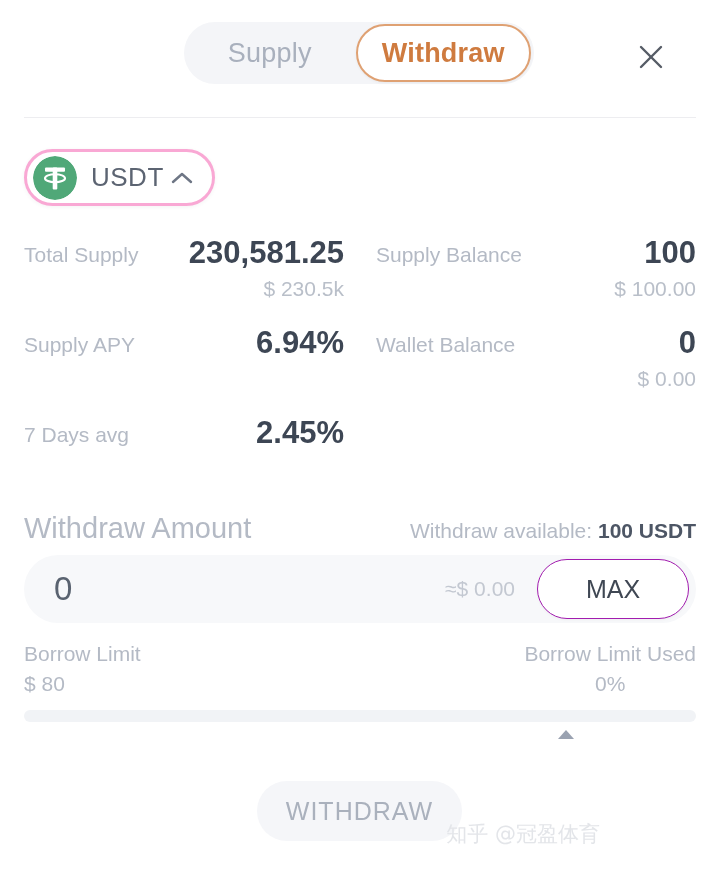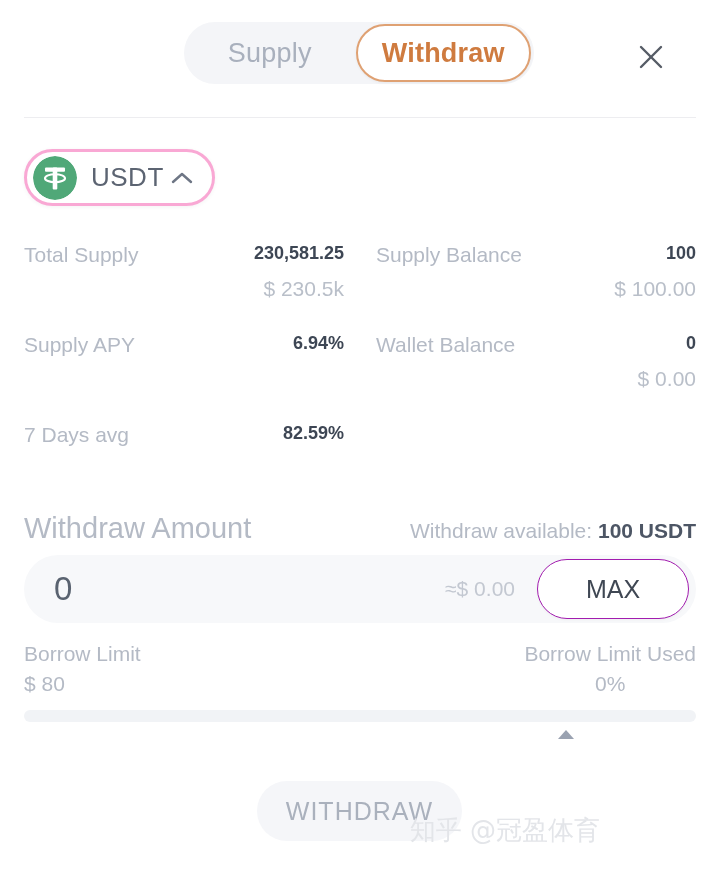--- a/index.html
+++ b/index.html
@@ -91,21 +91,21 @@
     height: 90px;
     display: grid;
     grid-template-columns: auto auto;
     align-content: start;
   }
   .stat-label {
     font-size: 21px; color: #b4bac5; justify-self: start;
     line-height: 30px; padding-top: 2px;
   }
   .stat-value {
-    font-size: 18px; color: #3d4654; font-weight: bold;
+    font-size: 31px; color: #3d4654; font-weight: bold;
     justify-self: end; line-height: 30px;
   }
   .stat-sub {
     grid-column: 1 / span 2;
     font-size: 21px; color: #b9bfc9;
     justify-self: end; line-height: 30px; padding-top: 4px;
   }
   .stat-empty { height: 90px; }
 
   
@@ -180,21 +180,21 @@
     background: #f5f6f9;
     border: none; border-radius: 30px;
     font-family: "Liberation Sans", sans-serif;
     font-size: 25px; color: #aab1bd;
     letter-spacing: 1px;
     cursor: default;
   }
 
   .watermark {
     position: absolute; right: 16px; bottom: 22px;
-    font-size: 26px; color: #e3e5e9;
+    font-size: 21px; color: #e3e5e9;
     font-family: "DejaVu Sans", sans-serif;
     white-space: nowrap;
   }
 </style>
 </head>
 <body>
 
 <div class="screen">
 
   <div class="header">
@@ -242,21 +242,21 @@
       <span class="stat-value">6.94%</span>
       <span class="stat-sub"></span>
     </div>
     <div class="stat">
       <span class="stat-label">Wallet Balance</span>
       <span class="stat-value">0</span>
       <span class="stat-sub">$ 0.00</span>
     </div>
     <div class="stat">
       <span class="stat-label">7 Days avg</span>
-      <span class="stat-value">82.59%</span>
+      <span class="stat-value">2.45%</span>
       <span class="stat-sub"></span>
     </div>
     <div class="stat-empty"></div>
   </div>
 
   <div class="amount-head">
     <span class="amount-head-left">Withdraw Amount</span>
     <span class="amount-head-right">
       <span>Withdraw available:</span>
       <span class="avail-value">100 USDT</span>

